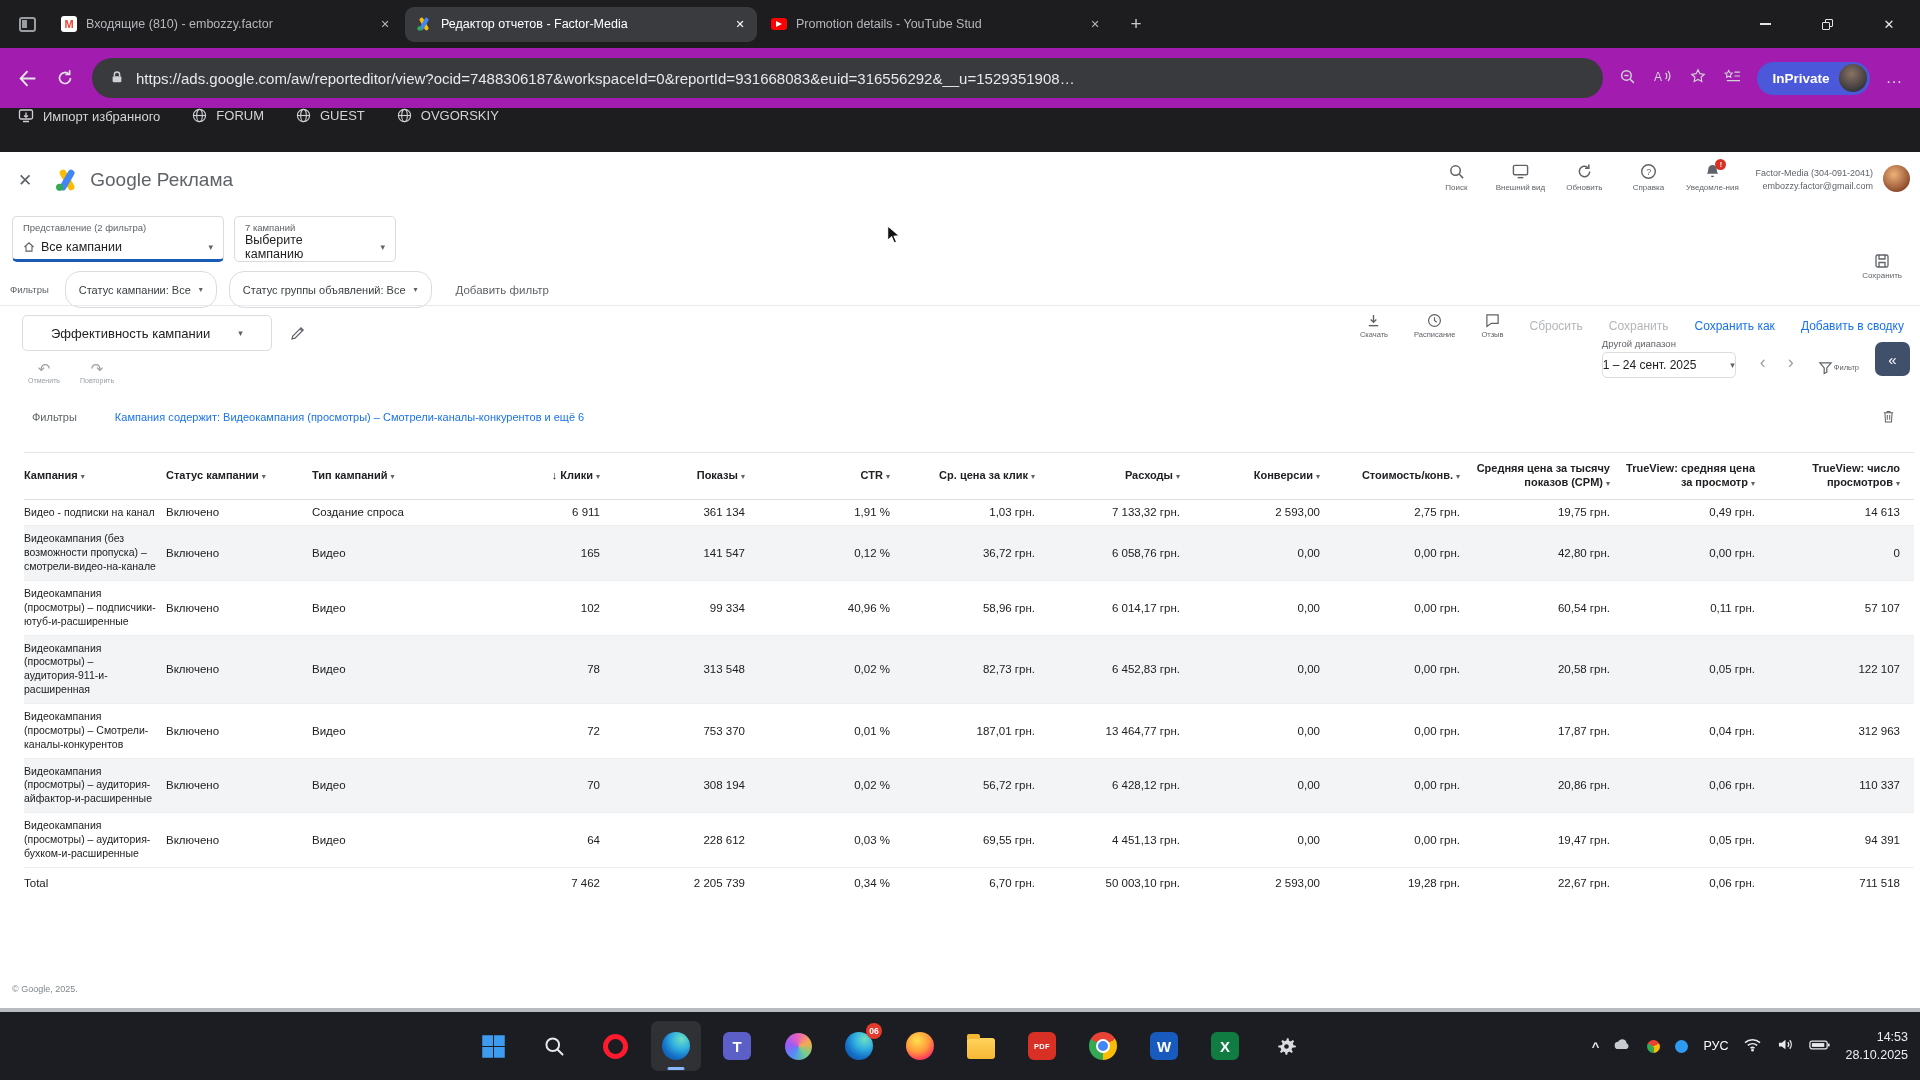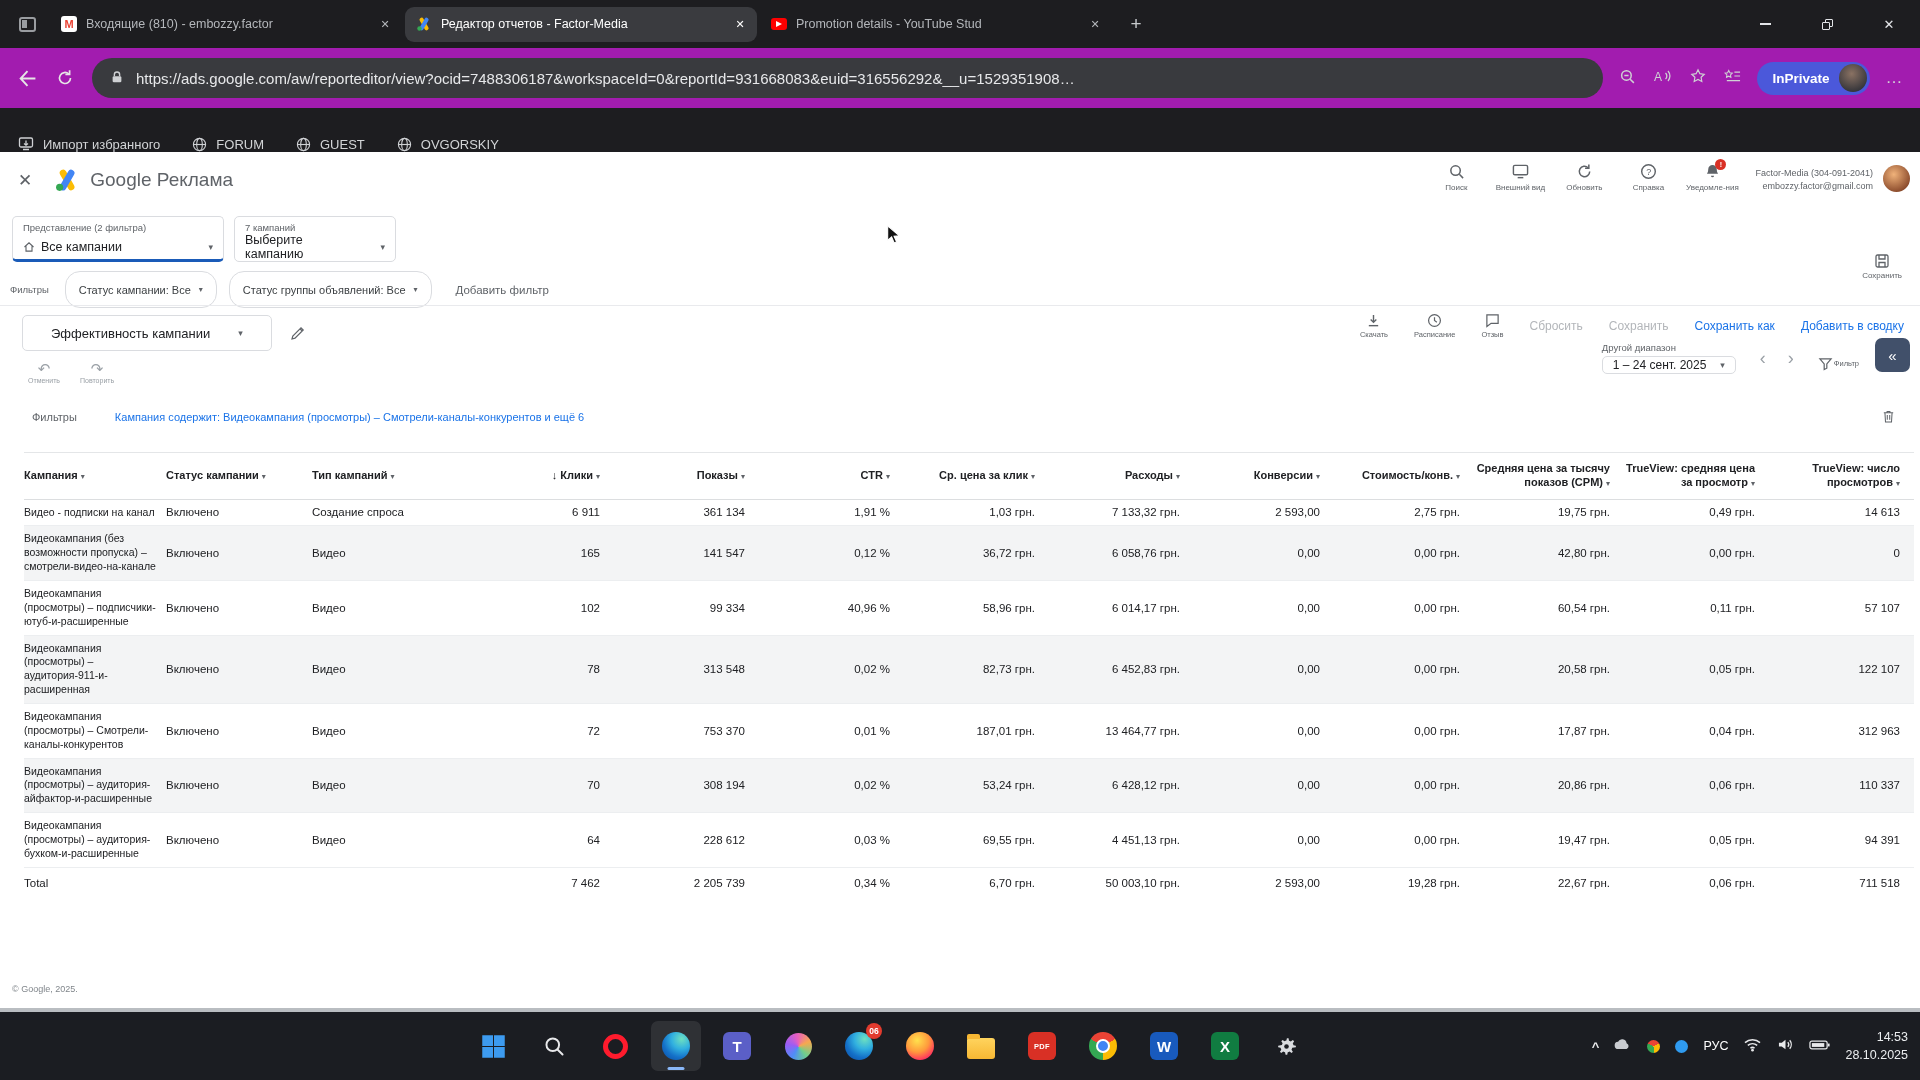--- a/index.html
+++ b/index.html
@@ -30,21 +30,21 @@
 
   .toolbar { height:60px; background:#a21caf; display:flex; align-items:center; padding:0 16px; gap:16px; }
   .nav-ic { width:22px; display:flex; justify-content:center; flex:none; }
   .url-pill { flex:1; height:40px; background:#393a3e; border-radius:20px; display:flex; align-items:center; gap:12px; padding:0 18px; color:#e7e8ea; font-size:15px; overflow:hidden; }
   .url-text { white-space:nowrap; overflow:hidden; text-overflow:ellipsis; }
   .tb-icons { display:flex; align-items:center; gap:18px; flex:none; }
   .inprivate { height:33px; background:#4b58da; border-radius:17px; display:flex; align-items:center; padding:2px 3px 2px 15px; gap:9px; color:#fff; font-size:13.5px; font-weight:bold; flex:none; }
   .ip-avatar { width:28px; height:28px; border-radius:50%; background:radial-gradient(circle at 45% 35%, #8a7263, #35353a 75%); }
   .dots { color:#d2d4d7; font-size:17px; letter-spacing:1.5px; flex:none; }
 
-  .bookmarks { height:44px; background:#1d1d20; display:flex; align-items:flex-end; gap:32px; padding:0 18px; font-size:13px; color:#d2d4d6; }
+  .bookmarks { height:44px; background:#1d1d20; display:flex; align-items:flex-start; gap:32px; padding:0 18px; font-size:13px; color:#d2d4d6; }
   .bm { display:flex; align-items:center; gap:9px; }
 
   
   .content { height:856px; background:#fff; position:relative; color:#202124; }
   .app-header { position:absolute; top:0; left:0; right:0; height:56px; display:flex; align-items:center; padding-left:18px; }
   .close-app { font-size:17px; color:#5f6368; margin-right:22px; }
   .brand { display:flex; align-items:center; gap:10px; font-size:19px; color:#5f6368; }
   .hdr-right { position:absolute; right:10px; top:7px; display:flex; align-items:flex-start; gap:6px; }
   .hdr-action { width:58px; display:flex; flex-direction:column; align-items:center; gap:3px; padding-top:4px; position:relative; }
   .hdr-action .lbl { font-size:8px; color:#5f6368; text-align:center; line-height:1.2; }
@@ -80,21 +80,21 @@
   .link.blue { color:#1a73e8; }
 
   .undo-row { position:absolute; top:209px; left:28px; display:flex; gap:20px; }
   .undo-item { display:flex; flex-direction:column; align-items:center; gap:1px; color:#9aa0a6; }
   .undo-item .g { font-size:15px; line-height:1; }
   .undo-item .lbl { font-size:7px; }
 
   .range-block { position:absolute; top:186px; right:10px; display:flex; align-items:flex-end; gap:16px; }
   .range-wrap { display:flex; flex-direction:column; gap:3px; }
   .range-label { font-size:9.5px; color:#5f6368; }
-  .range-box { border:1px solid #dadce0; border-radius:5px; height:18px; width:134px; display:flex; align-items:center; justify-content:space-between; padding:0 10px; font-size:12px; color:#202124; }
+  .range-box { border:1px solid #dadce0; border-radius:5px; height:26px; width:134px; display:flex; align-items:center; justify-content:space-between; padding:0 0; font-size:12px; color:#202124; }
   .range-box .caret { font-size:9px; color:#5f6368; }
   .range-nav { display:flex; gap:22px; align-items:center; margin:0 8px 7px 8px; color:#9aa0a6; font-size:18px; line-height:1; }
   .funnel-block { display:flex; flex-direction:row; align-items:center; gap:1px; margin-bottom:3px; }
   .funnel-block .lbl { font-size:7.5px; color:#5f6368; }
   .collapse-btn { width:35px; height:34px; background:#41506a; border-radius:7px; color:#fff; display:flex; align-items:center; justify-content:center; font-size:15px; margin-bottom:2px; }
 
   .fcond { position:absolute; top:259px; left:32px; display:flex; align-items:center; gap:38px; font-size:11px; }
   .fcond .f-lbl { color:#5f6368; }
   .fcond .f-link { color:#1a73e8; }
   .trash { position:absolute; top:257px; right:24px; }
@@ -569,21 +569,21 @@
               <td class="right">0,04 грн.</td>
               <td class="right">312 963</td>
             </tr>
             <tr class="alt">
               <td class="left campaign">Видеокампания (просмотры) – аудитория-айфактор-и-расширенные</td>
               <td class="left">Включено</td>
               <td class="left">Видео</td>
               <td class="right">70</td>
               <td class="right">308 194</td>
               <td class="right">0,02 %</td>
-              <td class="right">53,24 грн.</td>
+              <td class="right">56,72 грн.</td>
               <td class="right">6 428,12 грн.</td>
               <td class="right">0,00</td>
               <td class="right">0,00 грн.</td>
               <td class="right">20,86 грн.</td>
               <td class="right">0,06 грн.</td>
               <td class="right">110 337</td>
             </tr>
             <tr>
               <td class="left campaign">Видеокампания (просмотры) – аудитория-бухком-и-расширенные</td>
               <td class="left">Включено</td>

